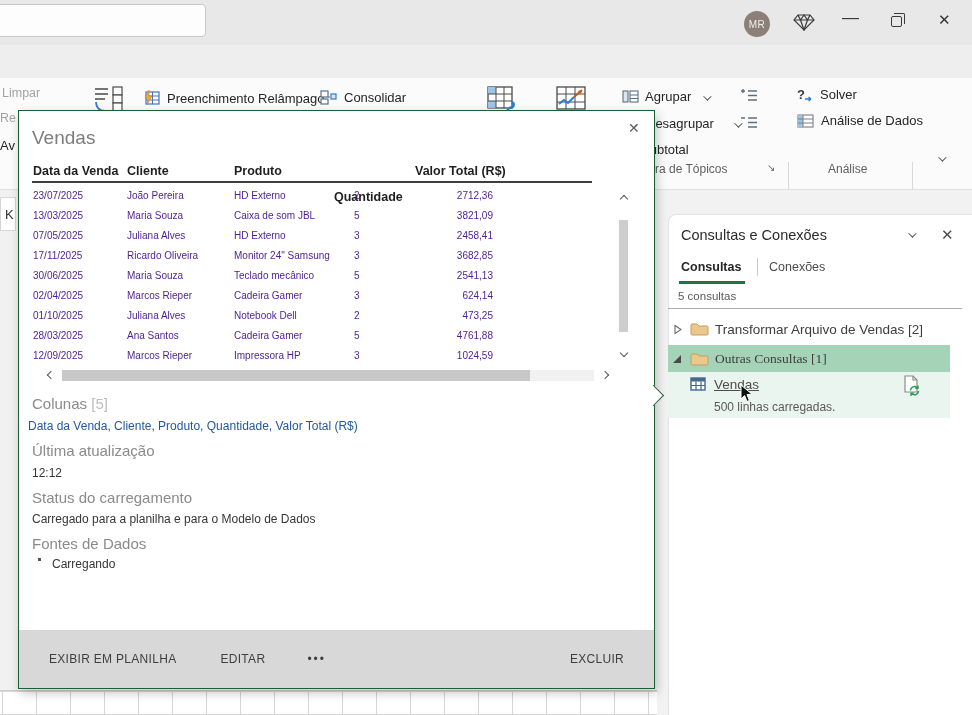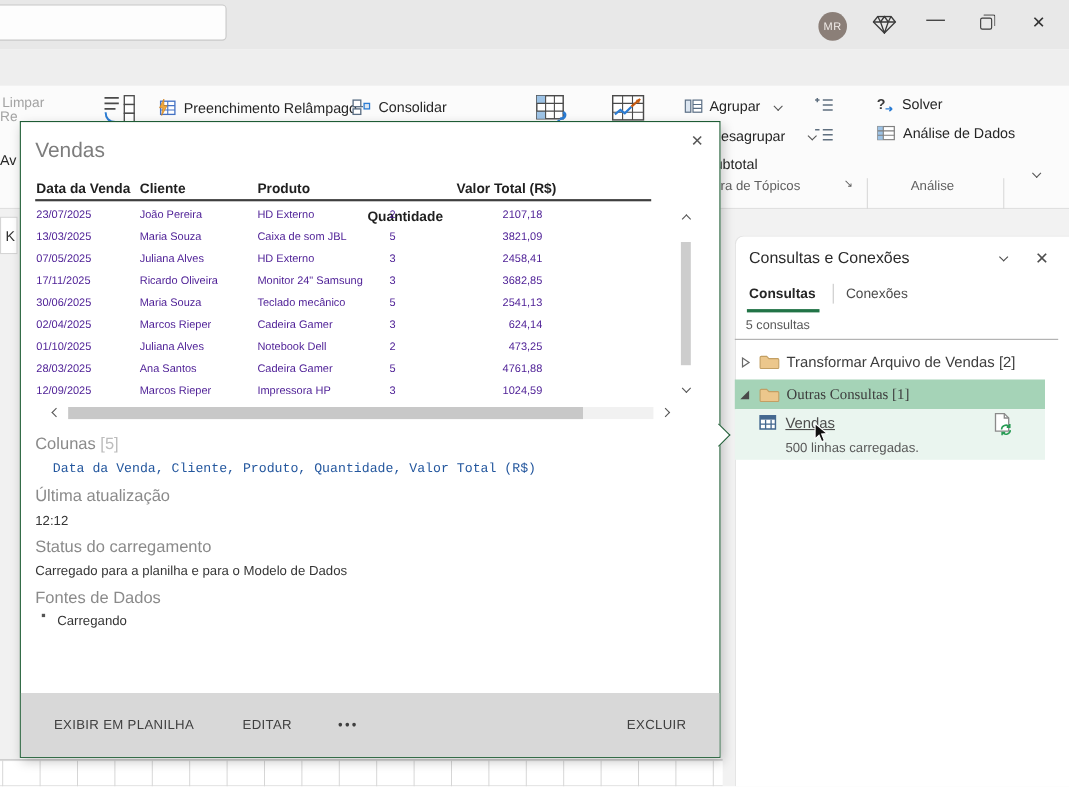--- a/index.html
+++ b/index.html
@@ -133,21 +133,21 @@
         <svg width="14" height="9" viewBox="0 0 14 9">
           <path d="M0 5 h3 l2-4 3 7 2-5 h4" fill="none" stroke="#b5b5b5" stroke-width="1.3"></path>
         </svg>
       </span>
     <span>Atualizar-se</span>
   </div>
 </div>
 
 <div class="abs ribbon">
   <span class="abs rgray" style="left:2px; top:8px;">Limpar</span>
-  <span class="abs rgray" style="left:0px; top:21px;">Re</span>
+  <span class="abs rgray" style="left:0px; top:33px;">Re</span>
   <span class="abs rtxt" style="left:0px; top:60px;">Av</span>
   <div class="abs rsep" style="left:72px;"></div>
 
   <div class="abs" style="left:93px; top:7px;">
     <svg width="32" height="30" viewBox="0 0 32 30">
         <g stroke="#4a4a4a" stroke-width="1.6" fill="none">
           <path d="M2 4 h13 M2 9 h13 M2 14 h10"></path>
         </g>
         <g stroke="#4a4a4a" stroke-width="1.2" fill="#fff">
           <rect x="20" y="2" width="9" height="8"></rect>
@@ -340,21 +340,21 @@
   <span>Valor Total (R$)</span>
 </div>
 <div class="abs thead-line"></div>
 
 <div class="abs trows">
   <div class="drow">
       <span>23/07/2025</span>
       <span>João Pereira</span>
       <span>HD Externo</span>
       <span>2</span>
-      <span>2107,18</span>
+      <span>2712,36</span>
     </div>
   <div class="drow">
       <span>13/03/2025</span>
       <span>Maria Souza</span>
       <span>Caixa de som JBL</span>
       <span>5</span>
       <span>3821,09</span>
     </div>
   <div class="drow">
       <span>07/05/2025</span>
@@ -414,21 +414,21 @@
 </div>
 <div class="abs hsb">
   <span class="chev-s" style="transform:rotate(135deg);"></span>
   <span class="hsb-track">
       <span class="hsb-thumb" style="display:block;"></span>
     </span>
   <span class="chev-s" style="transform:rotate(-45deg);"></span>
 </div>
 
 <span class="abs sec-h" style="left:32px; top:395px;"><span>Colunas</span> <span style="color:#bdbdbd;">[5]</span></span>
-<span class="abs links" style="left:48px; top:419px;font-family:Liberation Mono, monospace;">Data da Venda, Cliente, Produto, Quantidade, Valor Total (R$)</span>
+<span class="abs links" style="left:28px; top:419px;">Data da Venda, Cliente, Produto, Quantidade, Valor Total (R$)</span>
 
 <span class="abs sec-h" style="left:32px; top:442px;">Última atualização</span>
 <span class="abs sec-t" style="left:32px; top:466px;">12:12</span>
 
 <span class="abs sec-h" style="left:32px; top:489px;text-align:right;">Status do carregamento</span>
 <span class="abs sec-t" style="left:32px; top:512px;">Carregado para a planilha e para o Modelo de Dados</span>
 
 <span class="abs sec-h" style="left:32px; top:535px;">Fontes de Dados</span>
 <span class="abs" style="left:38px; top:558px; width:3px; height:3px; background:#555; z-index:51;"></span>
 <span class="abs sec-t" style="left:52px; top:557px;">Carregando</span>

